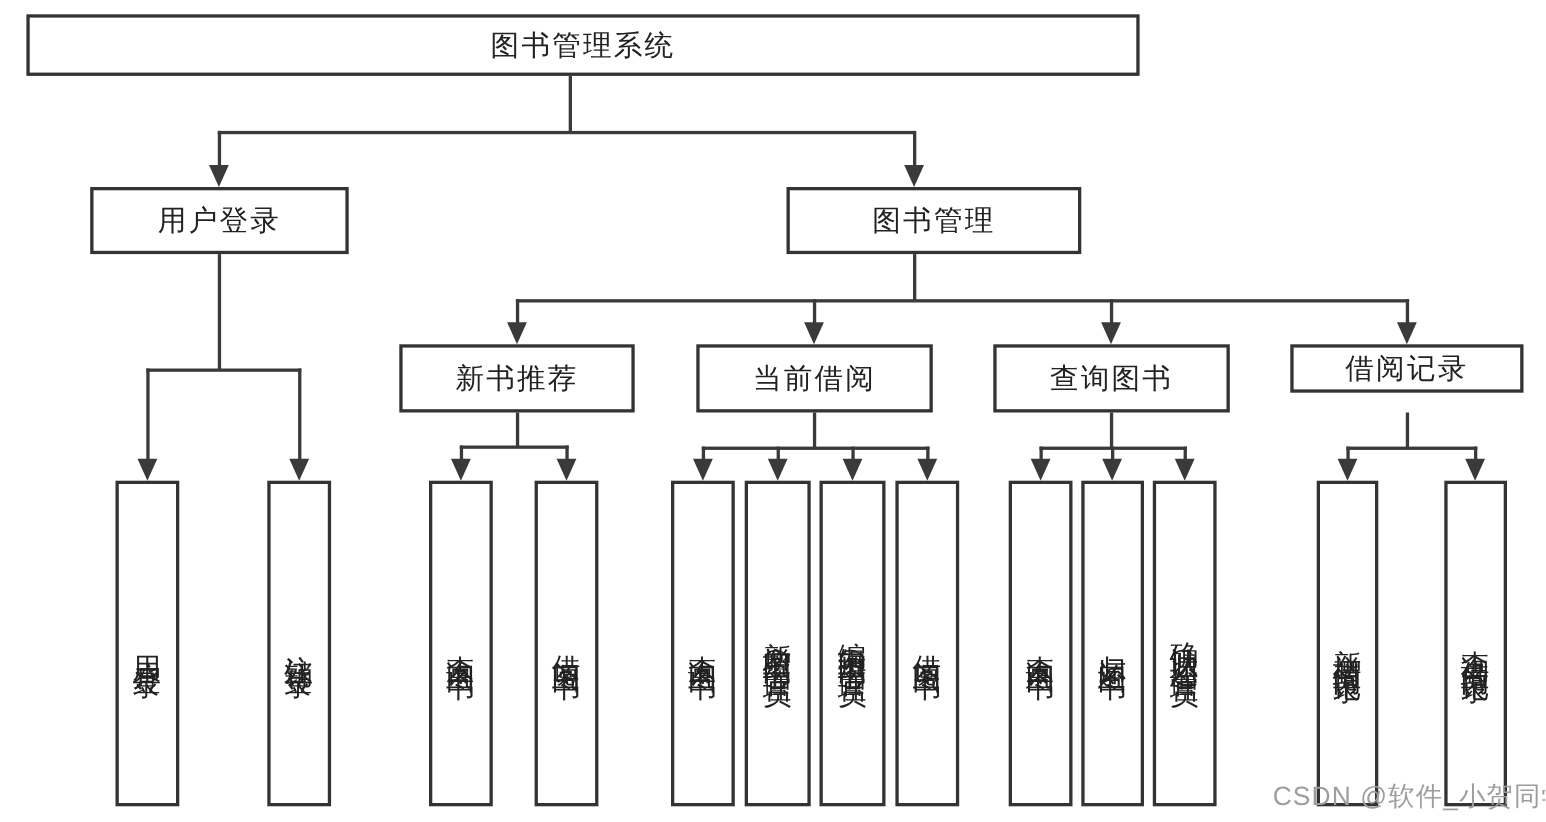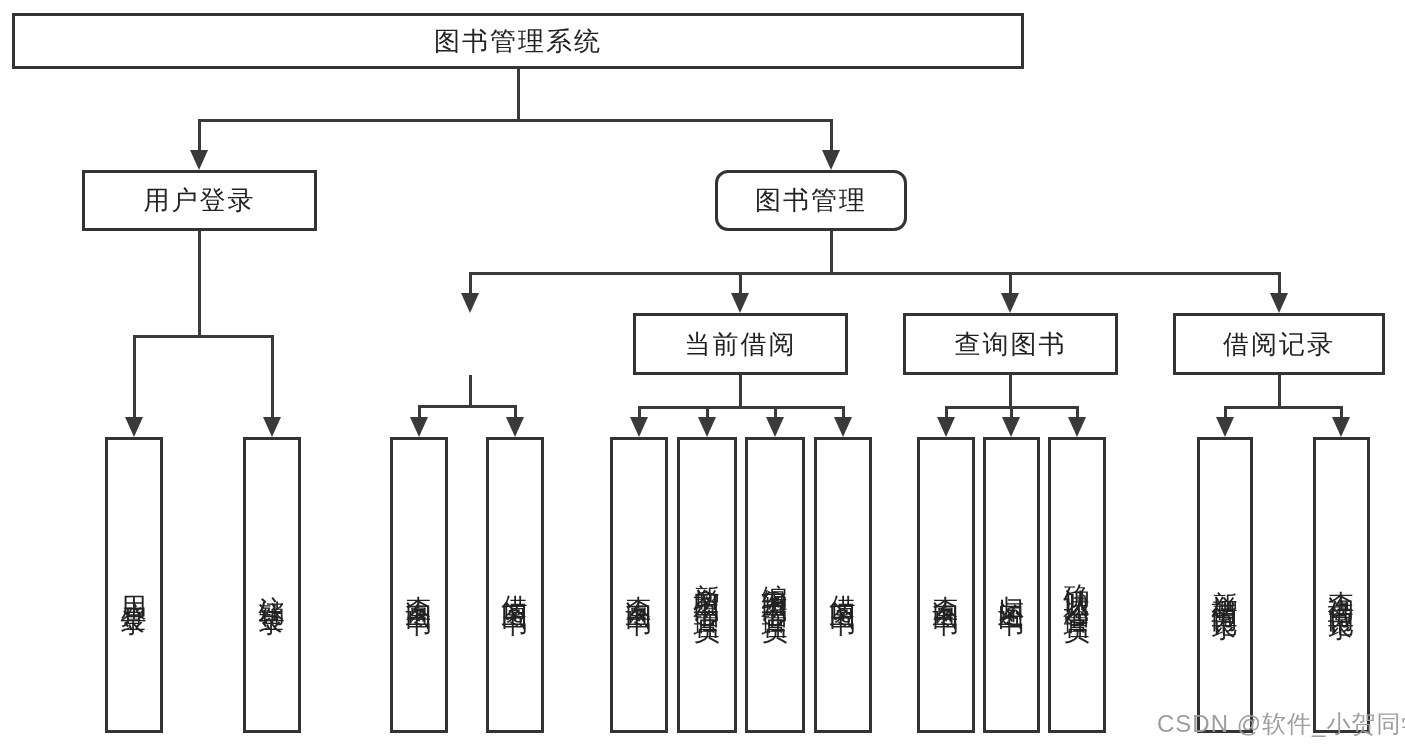--- a/index.html
+++ b/index.html
@@ -47,53 +47,54 @@
     font-size:24px;letter-spacing:1px;
     color:var(--watermark);
     white-space:nowrap;
   }
 </style>
 </head>
 <body>
 
 <div id="stage">
 
-  <div class="box hbox" style="left:12px;top:13px;width:1012px;height:56px;">图书管理系统</div>
+  <div class="box hbox" style="left:24px;top:13px;width:1012px;height:56px;">图书管理系统</div>
 
   <i class="line" style="left:517px;top:69px;width:3px;height:51px;"></i>
   <i class="line" style="left:198px;top:119px;width:634px;height:3px;"></i>
   <i class="line" style="left:198px;top:119px;width:3px;height:33px;"></i>
   <i class="arrow" style="left:190px;top:150px;"></i>
   <i class="line" style="left:830px;top:119px;width:3px;height:33px;"></i>
   <i class="arrow" style="left:822px;top:150px;"></i>
 
   <div class="box hbox" style="left:82px;top:170px;width:235px;height:61px;">用户登录</div>
-  <div class="box hbox" style="left:715px;top:170px;width:192px;height:61px;border-radius:13px;">图书管理</div>
+  <div class="box hbox" style="left:715px;top:170px;width:268px;height:61px;">图书管理</div>
 
   <i class="line" style="left:198px;top:231px;width:3px;height:105px;"></i>
   <i class="line" style="left:133px;top:335px;width:141px;height:3px;"></i>
   <i class="line" style="left:133px;top:335px;width:3px;height:84px;"></i>
   <i class="arrow" style="left:125px;top:417px;"></i>
   <i class="line" style="left:271px;top:335px;width:3px;height:84px;"></i>
   <i class="arrow" style="left:263px;top:417px;"></i>
 
   <i class="line" style="left:830px;top:231px;width:3px;height:43px;"></i>
   <i class="line" style="left:469px;top:272px;width:812px;height:3px;"></i>
   <i class="line" style="left:469px;top:272px;width:3px;height:23px;"></i>
   <i class="arrow" style="left:461px;top:293px;"></i>
   <i class="line" style="left:739px;top:272px;width:3px;height:23px;"></i>
   <i class="arrow" style="left:731px;top:293px;"></i>
   <i class="line" style="left:1009px;top:272px;width:3px;height:23px;"></i>
   <i class="arrow" style="left:1001px;top:293px;"></i>
   <i class="line" style="left:1278px;top:272px;width:3px;height:23px;"></i>
   <i class="arrow" style="left:1270px;top:293px;"></i>
 
+  <div class="box hbox" style="left:363px;top:313px;width:214px;height:62px;">新书推荐</div>
   <div class="box hbox" style="left:633px;top:313px;width:215px;height:62px;">当前借阅</div>
   <div class="box hbox" style="left:903px;top:313px;width:215px;height:62px;">查询图书</div>
-  <div class="box hbox" style="left:1173px;top:313px;width:212px;height:62px;">借阅记录</div>
+  <div class="box hbox" style="left:1173px;top:313px;width:212px;height:44px;">借阅记录</div>
 
   <i class="line" style="left:469px;top:375px;width:3px;height:32px;"></i>
   <i class="line" style="left:418px;top:405px;width:99px;height:3px;"></i>
   <i class="line" style="left:418px;top:405px;width:3px;height:14px;"></i>
   <i class="arrow" style="left:410px;top:417px;"></i>
   <i class="line" style="left:514px;top:405px;width:3px;height:14px;"></i>
   <i class="arrow" style="left:506px;top:417px;"></i>
 
   <i class="line" style="left:739px;top:375px;width:3px;height:33px;"></i>
   <i class="line" style="left:638px;top:406px;width:207px;height:3px;"></i>

